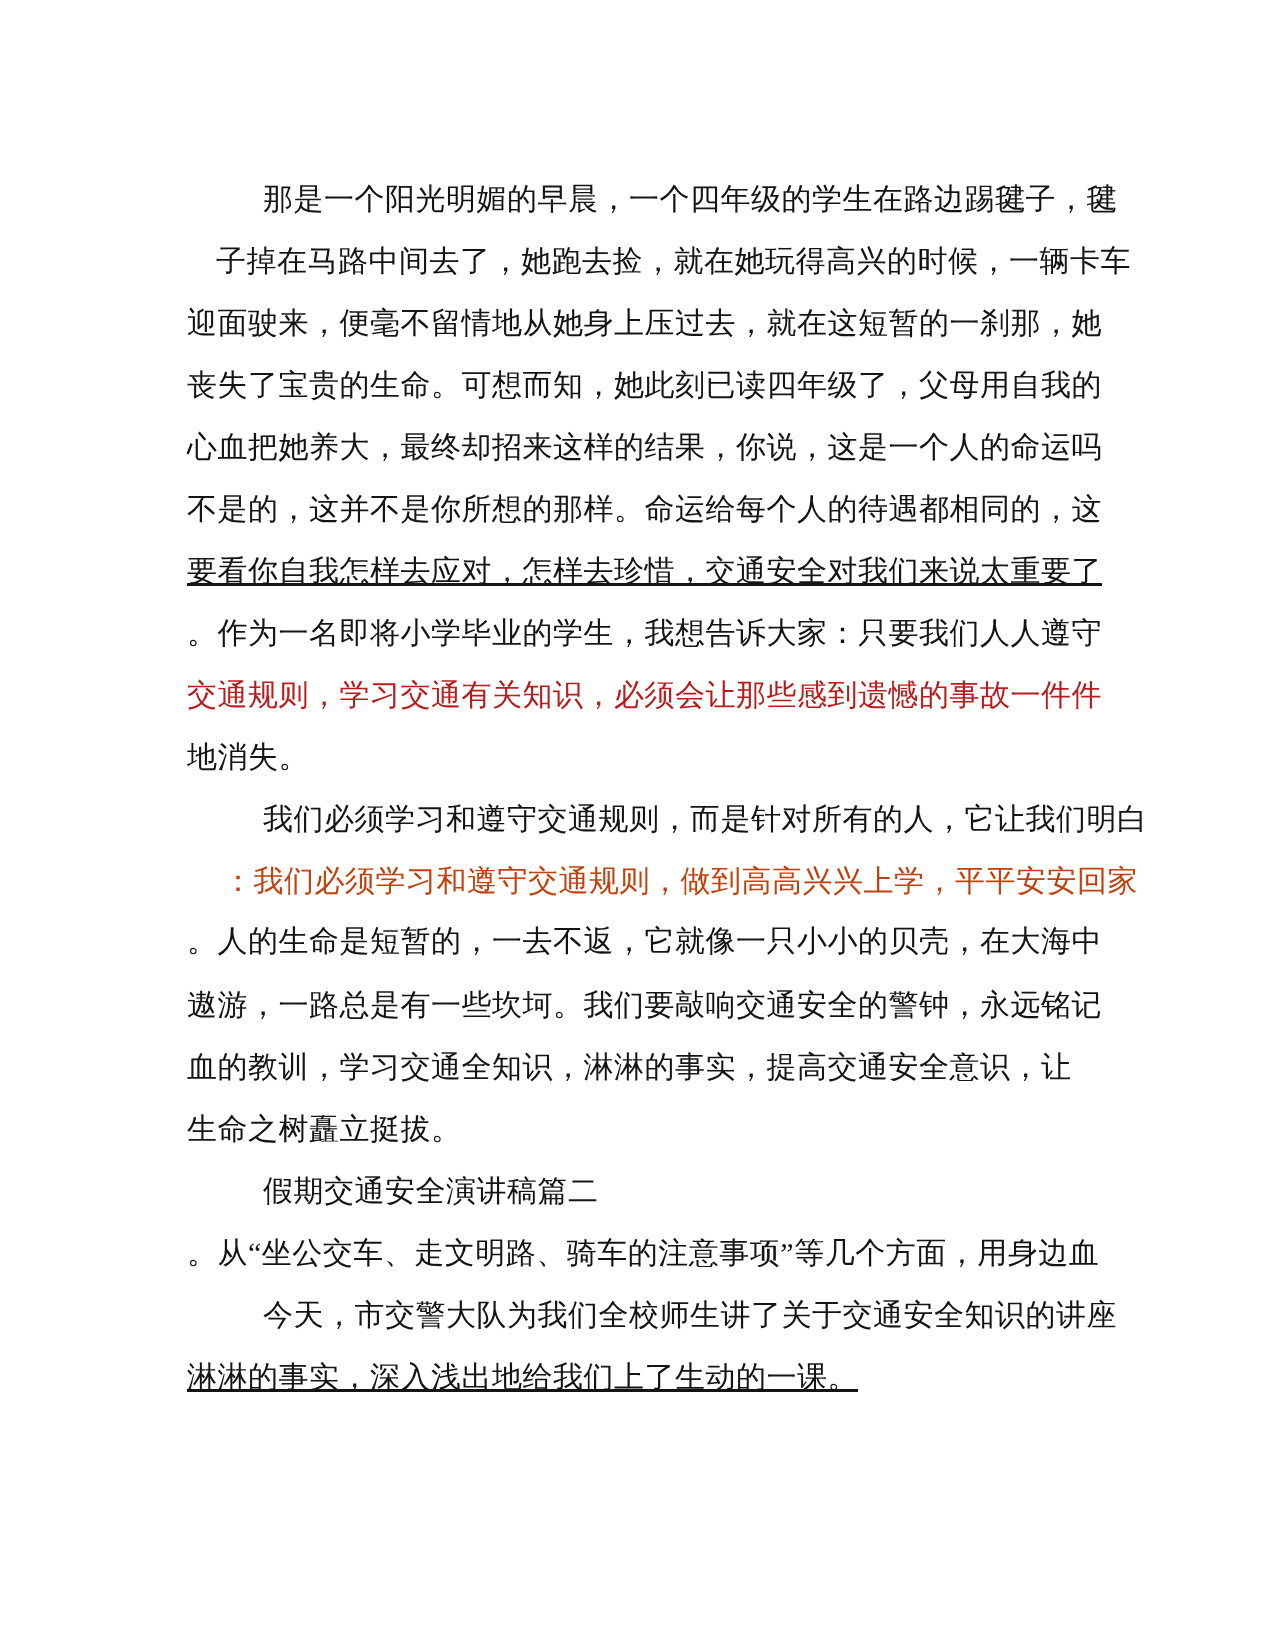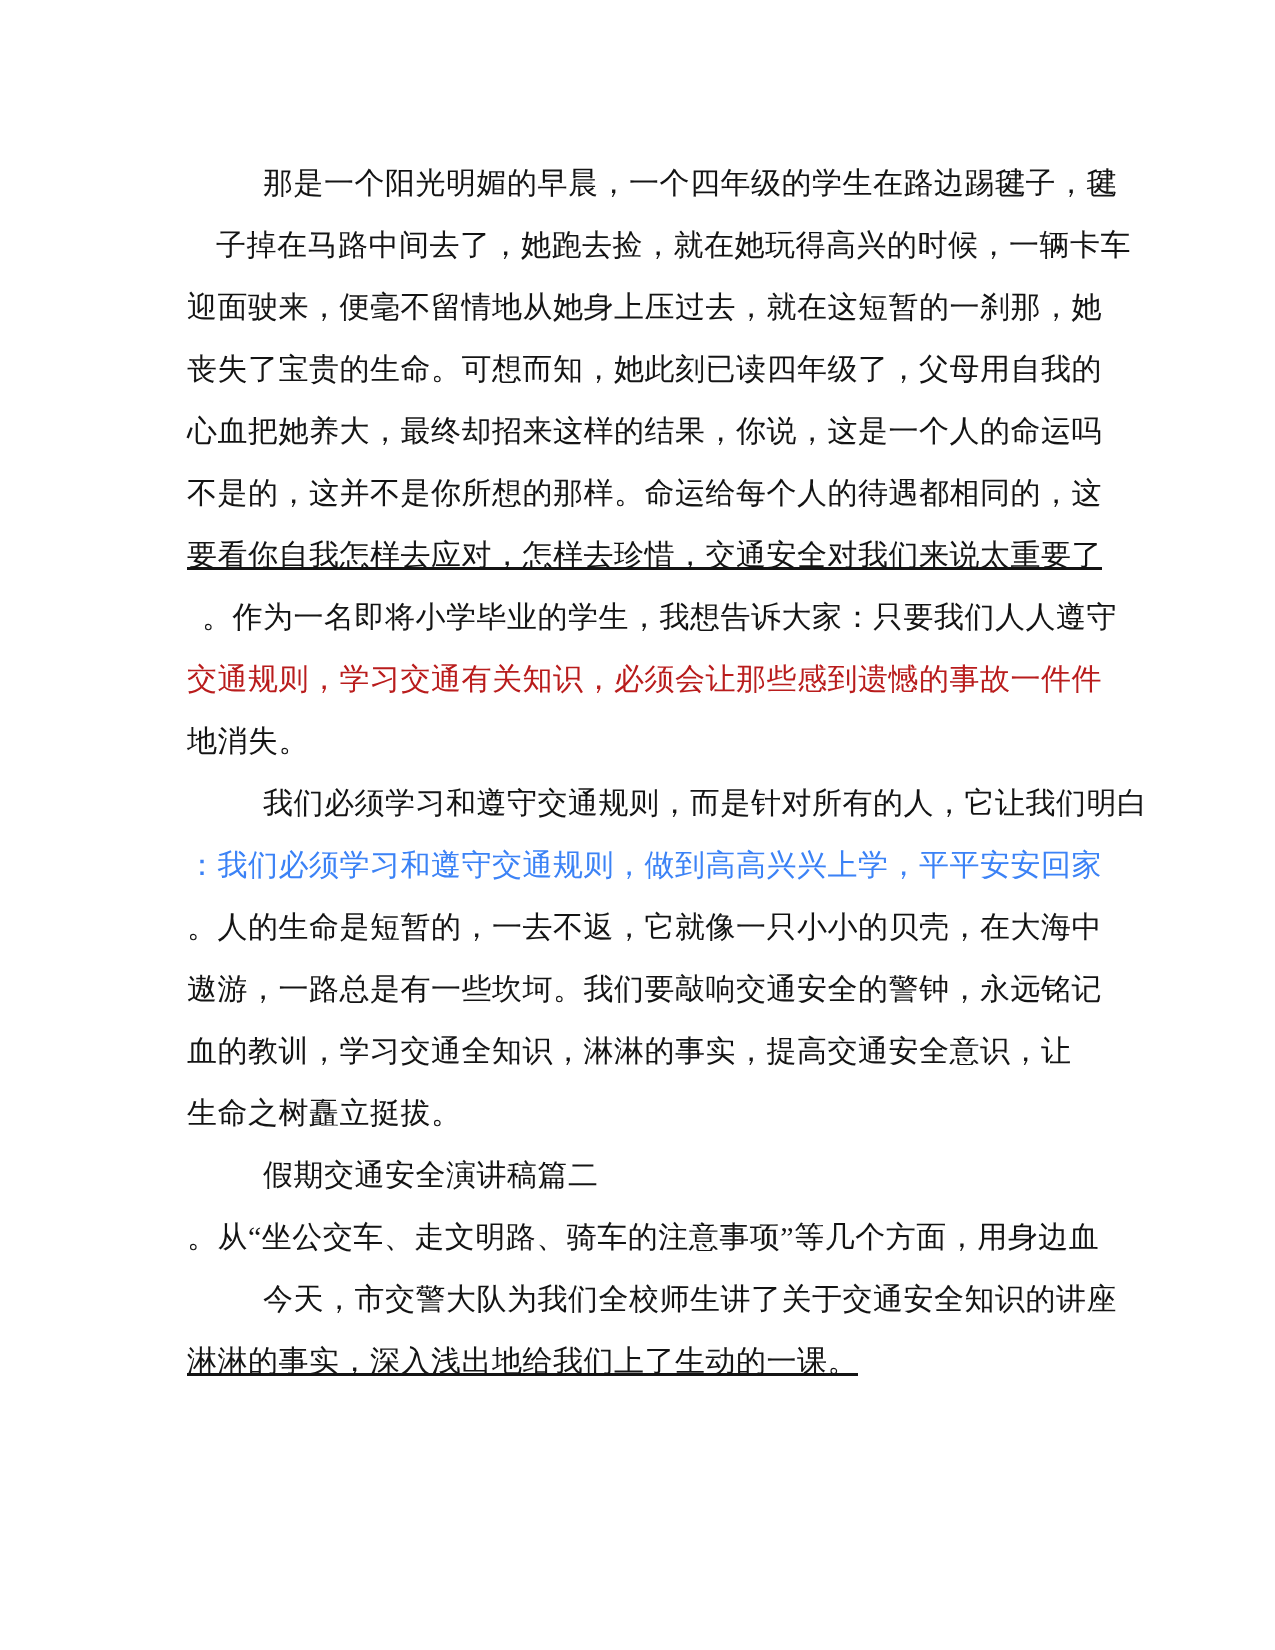--- a/index.html
+++ b/index.html
@@ -10,21 +10,21 @@
   .page {
     position: relative;
     width: 1275px;
     height: 1650px;
     background: #ffffff;
     overflow: hidden;
     font-family: "Liberation Serif", "DejaVu Serif", serif;
   }
   .text-block {
     position: absolute;
-    top: 152px;
+    top: 168px;
     left: 187px;
     width: 930px;
   }
   .line {
     font-size: 30px;
     line-height: 62px;
     height: 62px;
     letter-spacing: 0.5px;
     color: #141414;
     white-space: nowrap;
@@ -41,26 +41,26 @@
 <div class="page" style="background: rgb(255, 255, 255);">
   <div class="text-block">
 
   <div class="line indent" style="color: rgb(20, 20, 20);">那是一个阳光明媚的早晨，一个四年级的学生在路边踢毽子，毽</div>
       <div class="line" style="color: rgb(20, 20, 20); margin-left: 29px;">子掉在马路中间去了，她跑去捡，就在她玩得高兴的时候，一辆卡车</div>
       <div class="line" style="color: rgb(20, 20, 20);">迎面驶来，便毫不留情地从她身上压过去，就在这短暂的一刹那，她</div>
       <div class="line" style="color: rgb(20, 20, 20);">丧失了宝贵的生命。可想而知，她此刻已读四年级了，父母用自我的</div>
       <div class="line" style="color: rgb(20, 20, 20);">心血把她养大，最终却招来这样的结果，你说，这是一个人的命运吗</div>
       <div class="line" style="color: rgb(20, 20, 20);">不是的，这并不是你所想的那样。命运给每个人的待遇都相同的，这</div>
       <div class="line" style="color: rgb(20, 20, 20); text-decoration: underline;">要看你自我怎样去应对，怎样去珍惜，交通安全对我们来说太重要了</div>
-      <div class="line" style="color: rgb(20, 20, 20); text-align: right;">。作为一名即将小学毕业的学生，我想告诉大家：只要我们人人遵守</div>
+      <div class="line" style="color: rgb(20, 20, 20);">。作为一名即将小学毕业的学生，我想告诉大家：只要我们人人遵守</div>
       <div class="line" style="color: #b91c1c;">交通规则，学习交通有关知识，必须会让那些感到遗憾的事故一件件</div>
       <div class="line" style="color: rgb(20, 20, 20);">地消失。</div>
       <div class="line indent" style="color: rgb(20, 20, 20);">我们必须学习和遵守交通规则，而是针对所有的人，它让我们明白</div>
-      <div class="line" style="color: #3b82f6;">：我们必须学习和遵守交通规则，做到高高兴兴上学，平平安安回家</div>
-      <div class="line" style="color: rgb(20, 20, 20);">。人的生命是短暂的，一去不返，它就像一只小小的贝壳，在大海中</div>
+      <div class="line" style="color: #c2410c; margin-left: 36px;">：我们必须学习和遵守交通规则，做到高高兴兴上学，平平安安回家</div>
+      <div class="line" style="color: rgb(20, 20, 20); font-family: Liberation Mono, monospace;">。人的生命是短暂的，一去不返，它就像一只小小的贝壳，在大海中</div>
       <div class="line" style="color: rgb(20, 20, 20);">遨游，一路总是有一些坎坷。我们要敲响交通安全的警钟，永远铭记</div>
       <div class="line" style="color: rgb(20, 20, 20);">血的教训，学习交通全知识，淋淋的事实，提高交通安全意识，让</div>
       <div class="line" style="color: rgb(20, 20, 20);">生命之树矗立挺拔。</div>
       <div class="line indent" style="color: rgb(20, 20, 20);">假期交通安全演讲稿篇二</div>
       <div class="line" style="color: rgb(20, 20, 20);">。从“坐公交车、走文明路、骑车的注意事项”等几个方面，用身边血</div>
       <div class="line indent" style="color: rgb(20, 20, 20);">今天，市交警大队为我们全校师生讲了关于交通安全知识的讲座</div>
       <div class="line" style="color: rgb(20, 20, 20); text-decoration: underline;">淋淋的事实，深入浅出地给我们上了生动的一课。</div>
     </div>
 </div>
 

